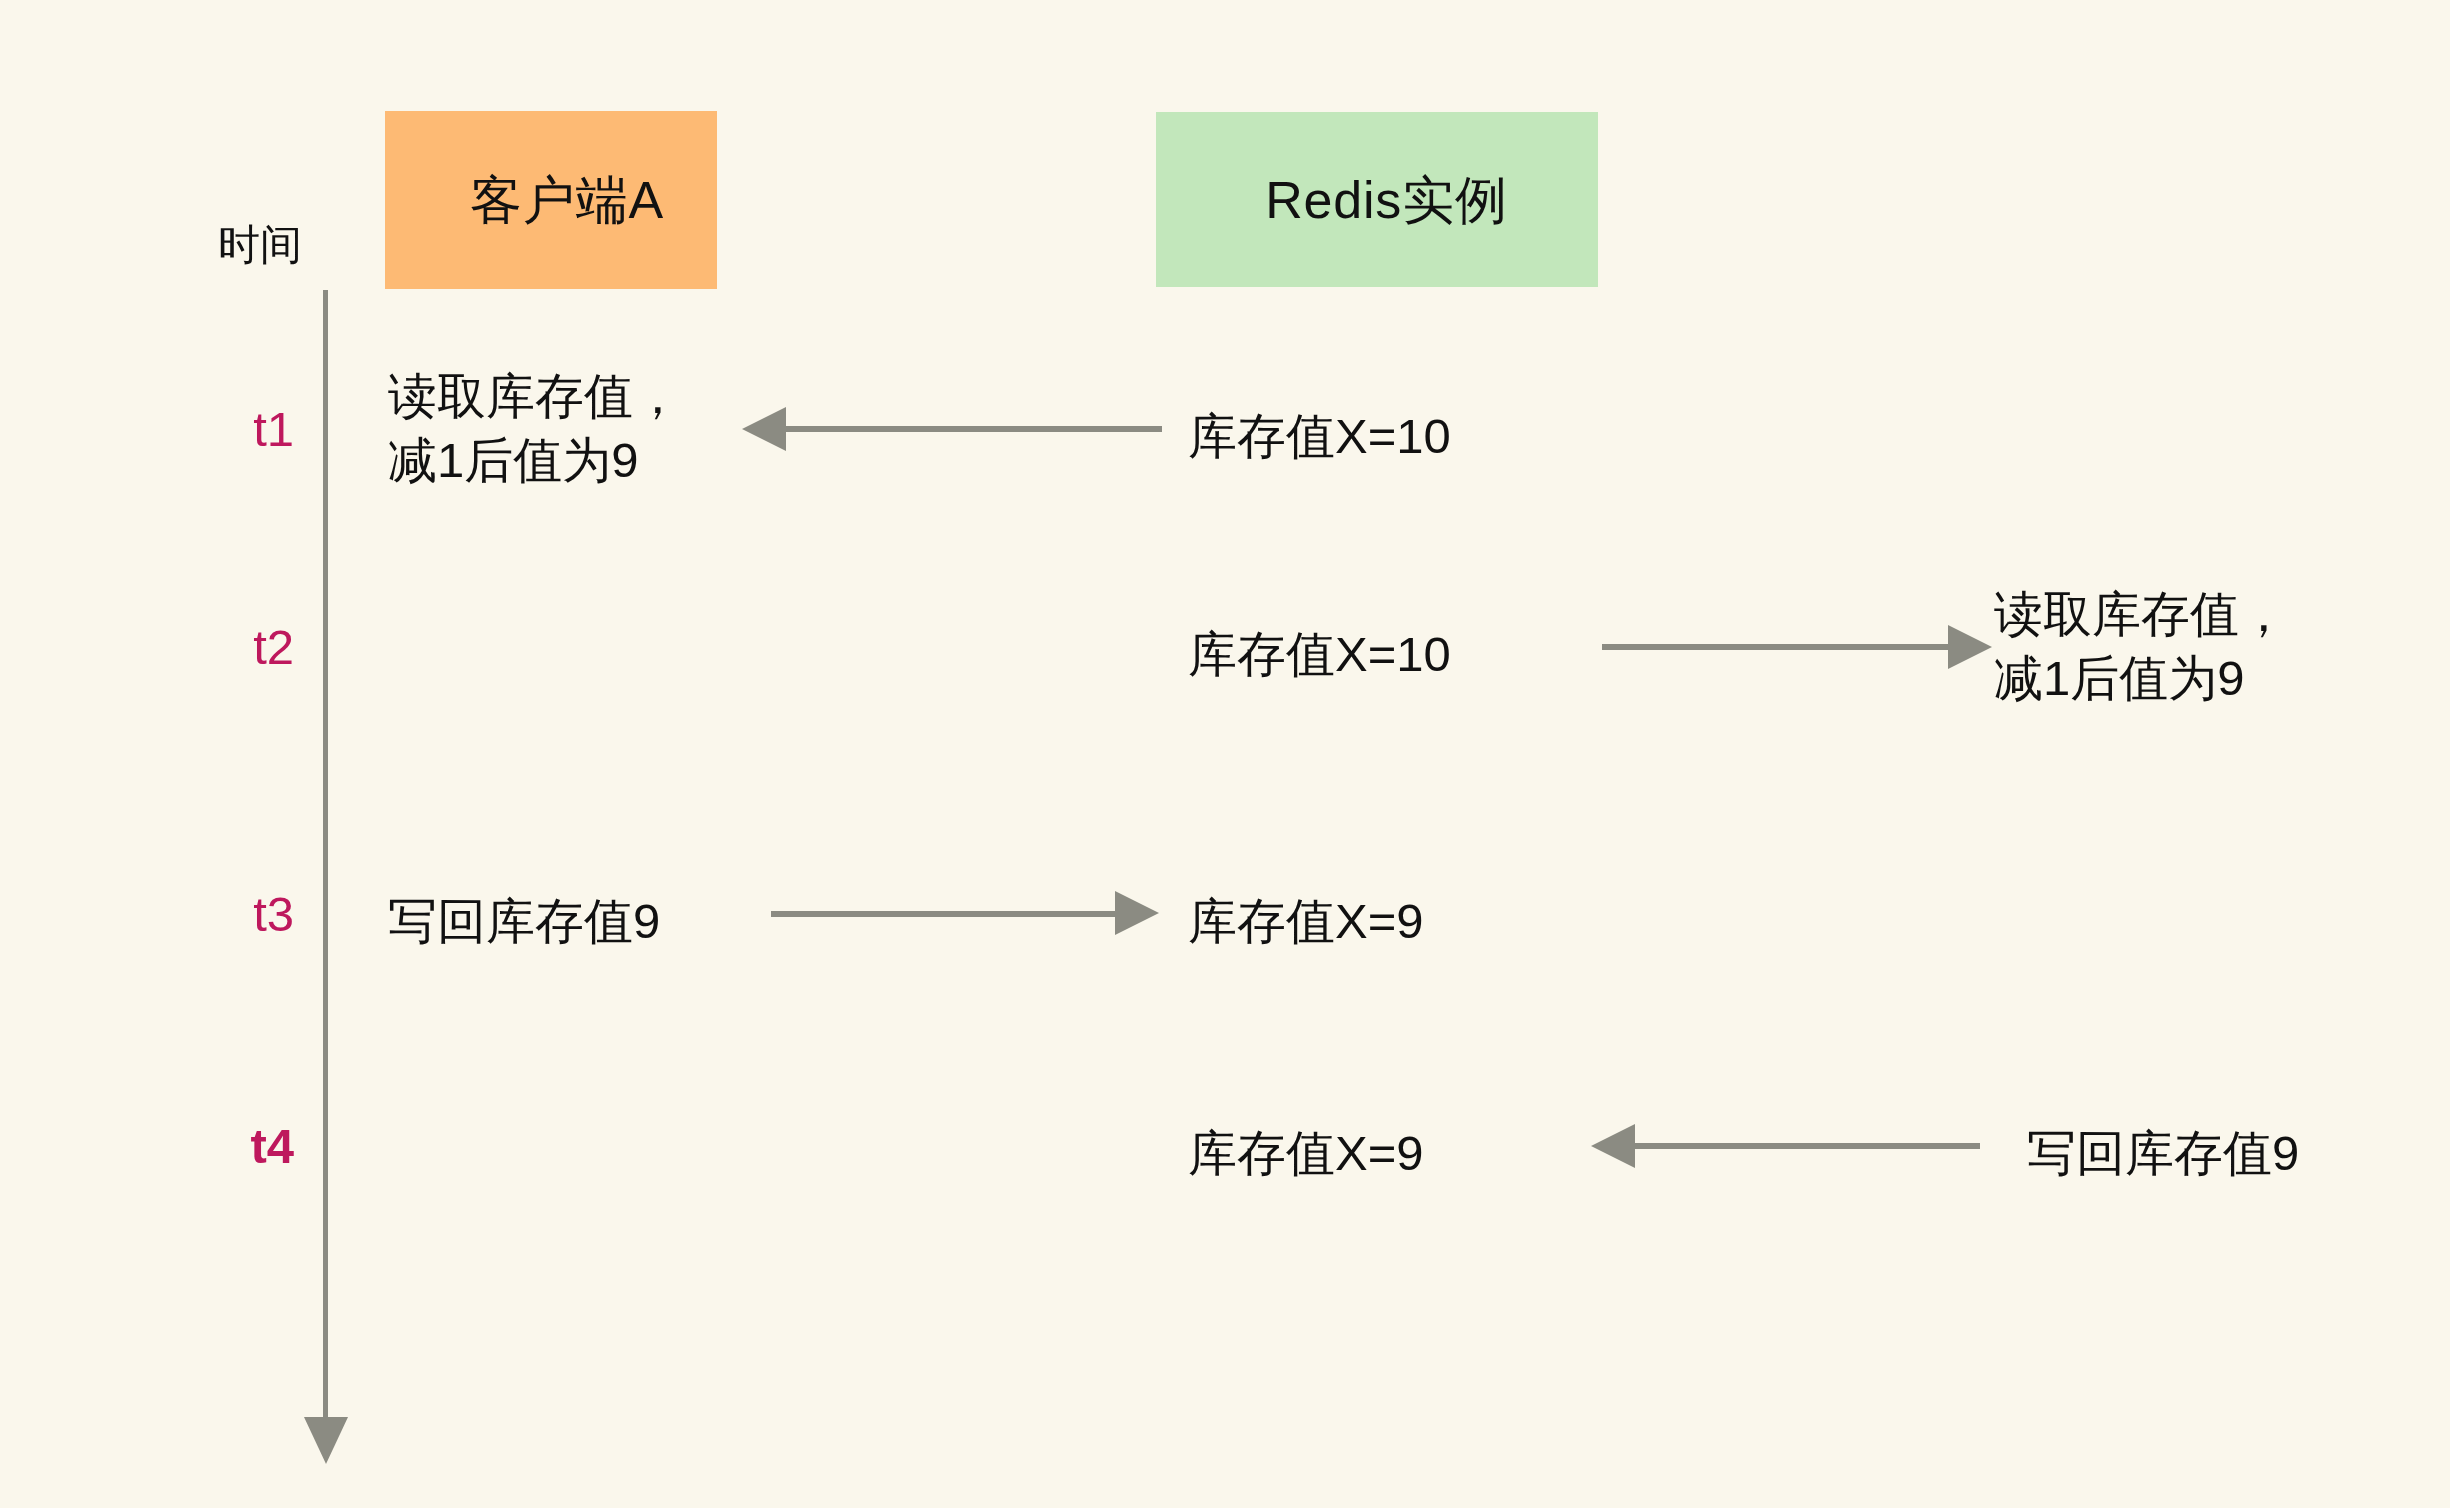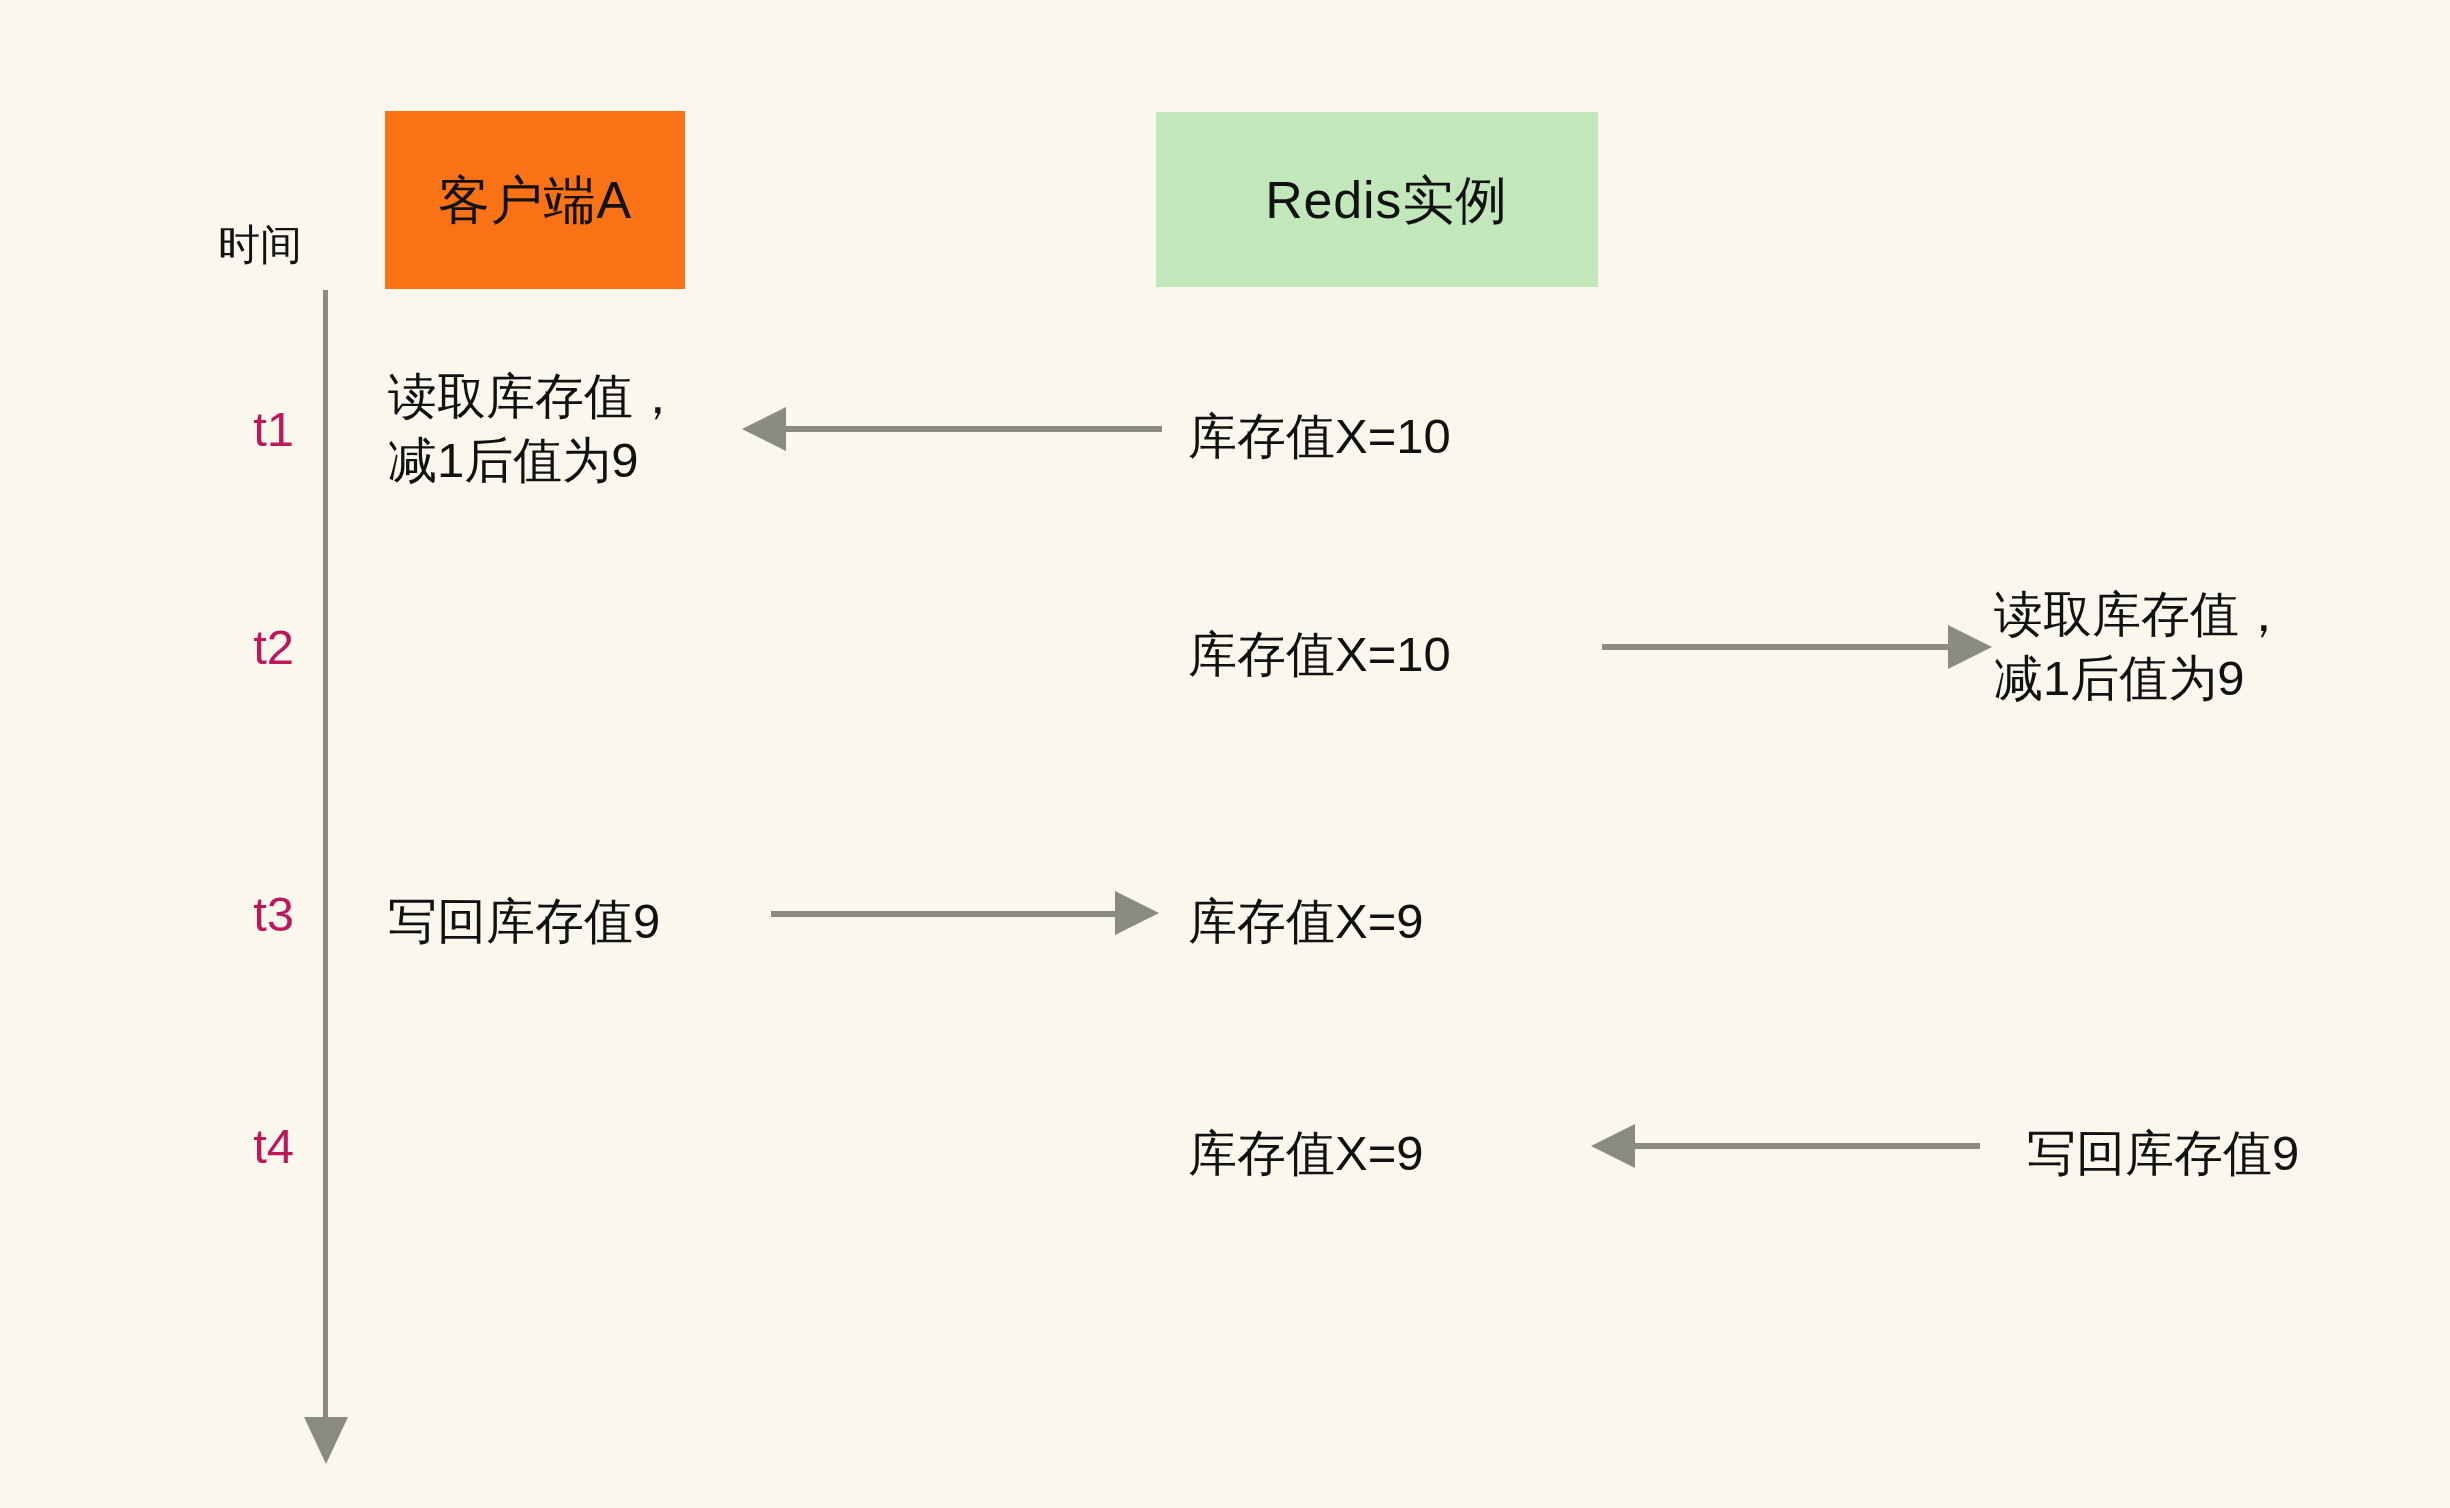--- a/index.html
+++ b/index.html
@@ -104,37 +104,37 @@
     border-bottom: 22px solid transparent;
   }
   .arrow-head.right { border-left: 44px solid #8b8b82; }
   .arrow-head.left  { border-right: 44px solid #8b8b82; }
 </style>
 </head>
 <body>
 
 <div id="stage" style="background: rgb(250, 247, 236);">
 
-  <div class="lane-box" id="lane-client-a" style="background: #f97316;">
+  <div class="lane-box" id="lane-client-a" style="background: #fdba74; padding-left: 32px;">
     <span>客户端A</span>
   </div>
 
   <div class="lane-box" id="lane-redis" style="background: rgb(194, 231, 187); padding-left: 19px;">
     <span>Redis实例</span>
   </div>
 
 
   <div id="time-label">时间</div>
   <div id="time-axis" style="background: rgb(139, 139, 130);"></div>
   <div id="time-axis-head" style="border-top-color: rgb(139, 139, 130);"></div>
 
   <div class="tick-label" style="left:193px; top:405px;">t1</div>
   <div class="tick-label" style="left:193px; top:623px;">t2</div>
   <div class="tick-label" style="left:193px; top:890px;">t3</div>
-  <div class="tick-label" style="left:193px; top:1122px;">t4</div>
+  <div class="tick-label" style="left:193px; top:1122px;font-weight:bold;">t4</div>
 
   <div class="msg" style="left:388px; top:365px;">读取库存值，
 减1后值为9</div>
   <div class="msg" style="left:1188px; top:405px;">库存值X=10</div>
   <div class="arrow" style="left: 762px; top: 426px; width: 400px; background: rgb(139, 139, 130);"></div>
   <div class="arrow-head left" style="left: 742px; top: 407px; border-right-color: rgb(139, 139, 130);"></div>
 
   <div class="msg" style="left:1188px; top:623px;">库存值X=10</div>
   <div class="arrow" style="left: 1602px; top: 644px; width: 350px; background: rgb(139, 139, 130);"></div>
   <div class="arrow-head right" style="left: 1948px; top: 625px; border-left-color: rgb(139, 139, 130);"></div>

